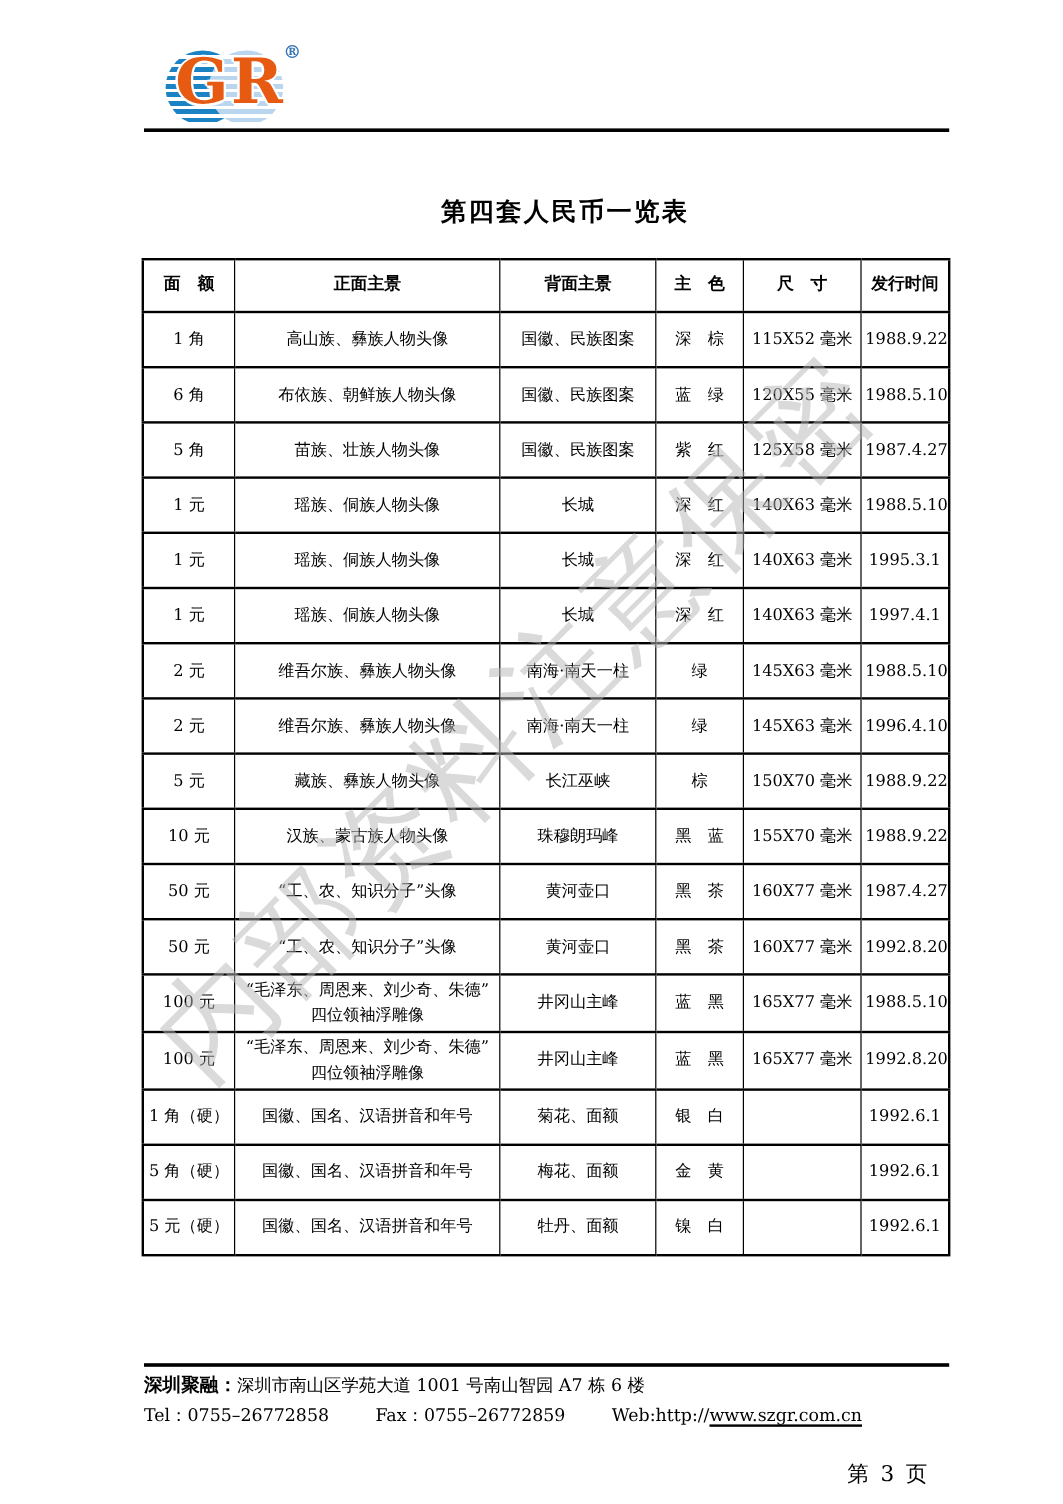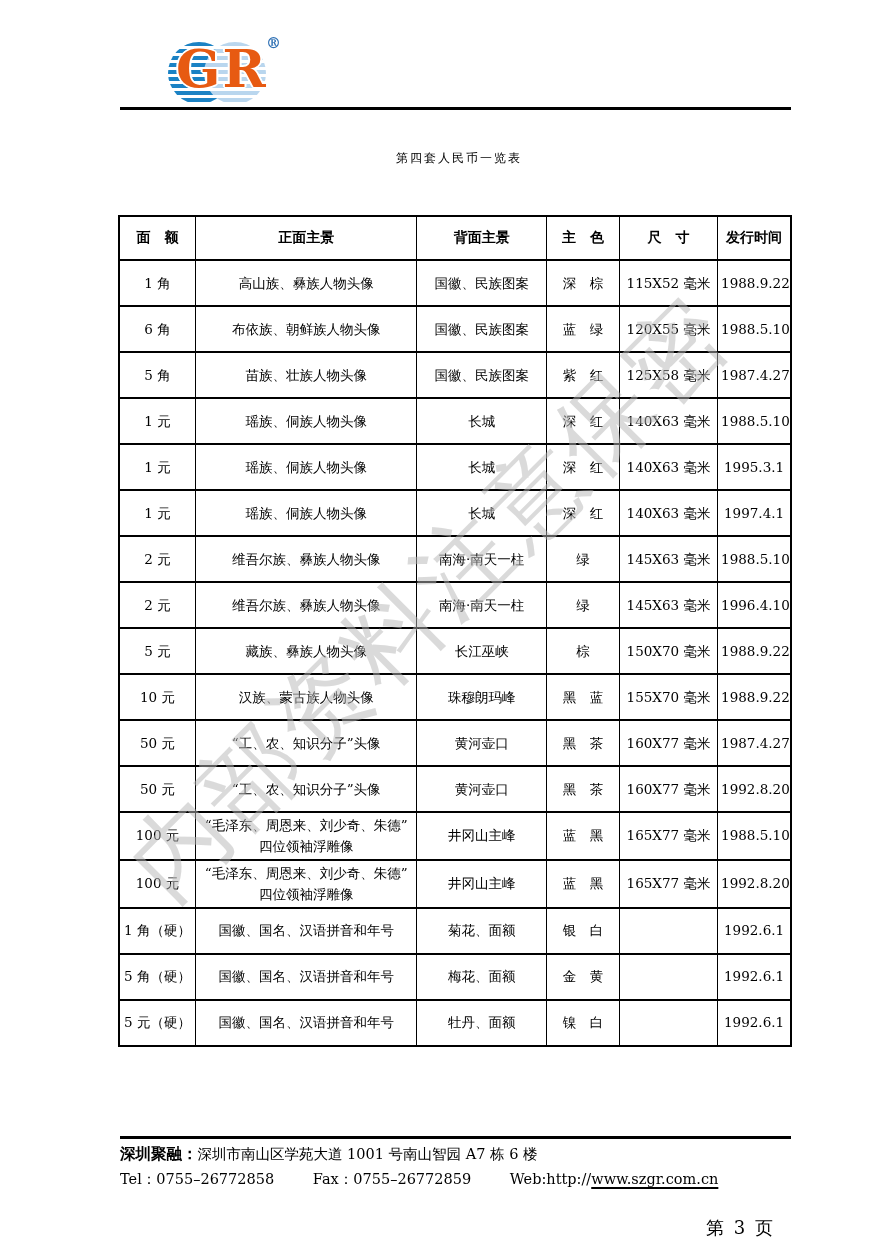--- a/index.html
+++ b/index.html
@@ -1,42 +1,42 @@
 <!DOCTYPE html>
 <html><head>
 <meta charset="utf-8">
 <style>
   html,body{margin:0;padding:0;background:#ffffff;}
   .page{
     position:relative;width:886px;height:1253px;background:#ffffff;overflow:hidden;
     font-family:"DejaVu Serif","Liberation Serif",serif;color:#000;
   }
   
-  .logo{position:absolute;left:138px;top:30px;width:110px;height:80px;margin-left:30px;}
+  .logo{position:absolute;left:138px;top:30px;width:110px;height:80px;}
   .logo-circle{position:absolute;width:62px;height:62px;border-radius:50%;top:12px;}
   .logo-circle.left{left:0;background:repeating-linear-gradient(#1b82c4 0 4px,#ffffff 4px 7px);}
   .logo-circle.right{left:36px;background:repeating-linear-gradient(#b9d6ee 0 4px,#ffffff 4px 7px);}
   .logo-gr{
     position:absolute;left:8px;top:8px;z-index:2;font-weight:bold;font-size:52px;line-height:62px;
     color:#e75a12;letter-spacing:2px;
     text-shadow:-2px 0 #fff,2px 0 #fff,0 -2px #fff,0 2px #fff,-1px -1px #fff,1px 1px #fff,-1px 1px #fff,1px -1px #fff;
   }
   .logo-reg{position:absolute;left:98px;top:4px;z-index:2;color:#2f71b5;font-size:15px;font-weight:bold;}
   .slogan{
     position:absolute;right:95px;top:80px;font-size:17px;font-weight:bold;font-style:italic;
     letter-spacing:3px;white-space:nowrap;
   }
   .slogan .red{color:#d90000;}
   .slogan .gap{display:inline-block;width:36px;}
   .rule{position:absolute;left:120px;width:671px;height:3px;background:#000;}
   .top-rule{top:107px;}
   
   .doc-title{
-    position:absolute;left:118px;top:146px;width:674px;margin:4px;text-align:center;
-    font-size:12px;font-weight:normal;letter-spacing:2px;
+    position:absolute;left:118px;top:146px;width:674px;margin:16px;text-align:center;
+    font-size:21px;font-weight:bold;letter-spacing:2px;
   }
   
   .watermark{
     position:absolute;left:430px;top:600px;z-index:5;pointer-events:none;white-space:nowrap;
     transform:translate(-50%,-50%) rotate(-45deg);
     font-size:96px;letter-spacing:4px;color:#b7b7b7;opacity:0.5;font-weight:normal;
   }
   
   table.banknotes{
     position:absolute;left:118px;top:215px;width:674px;z-index:1;

